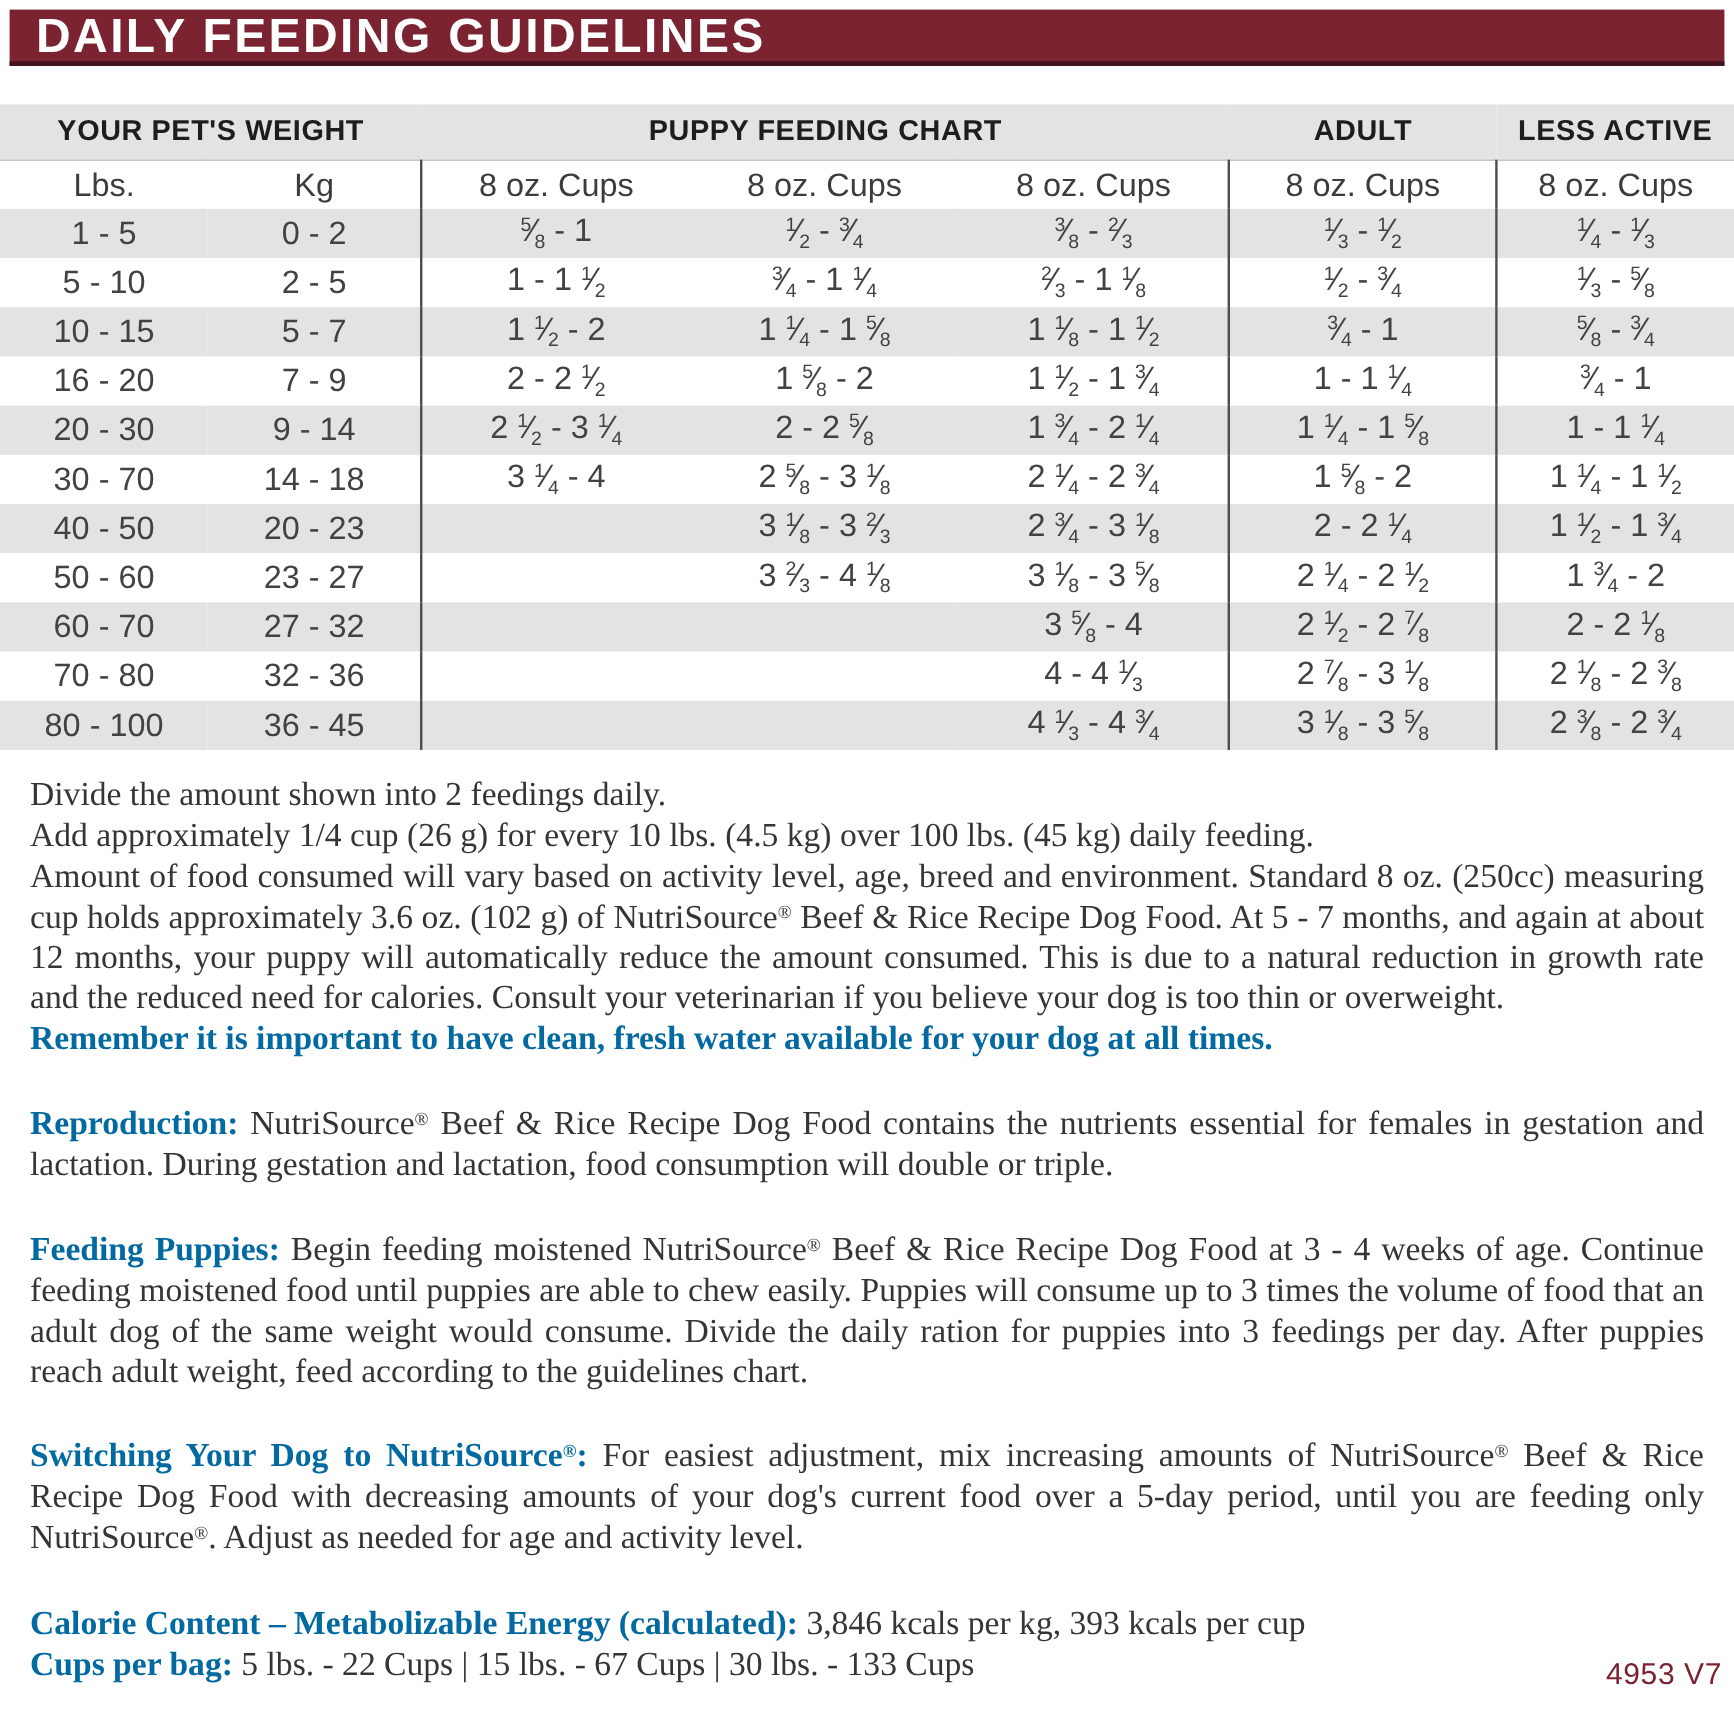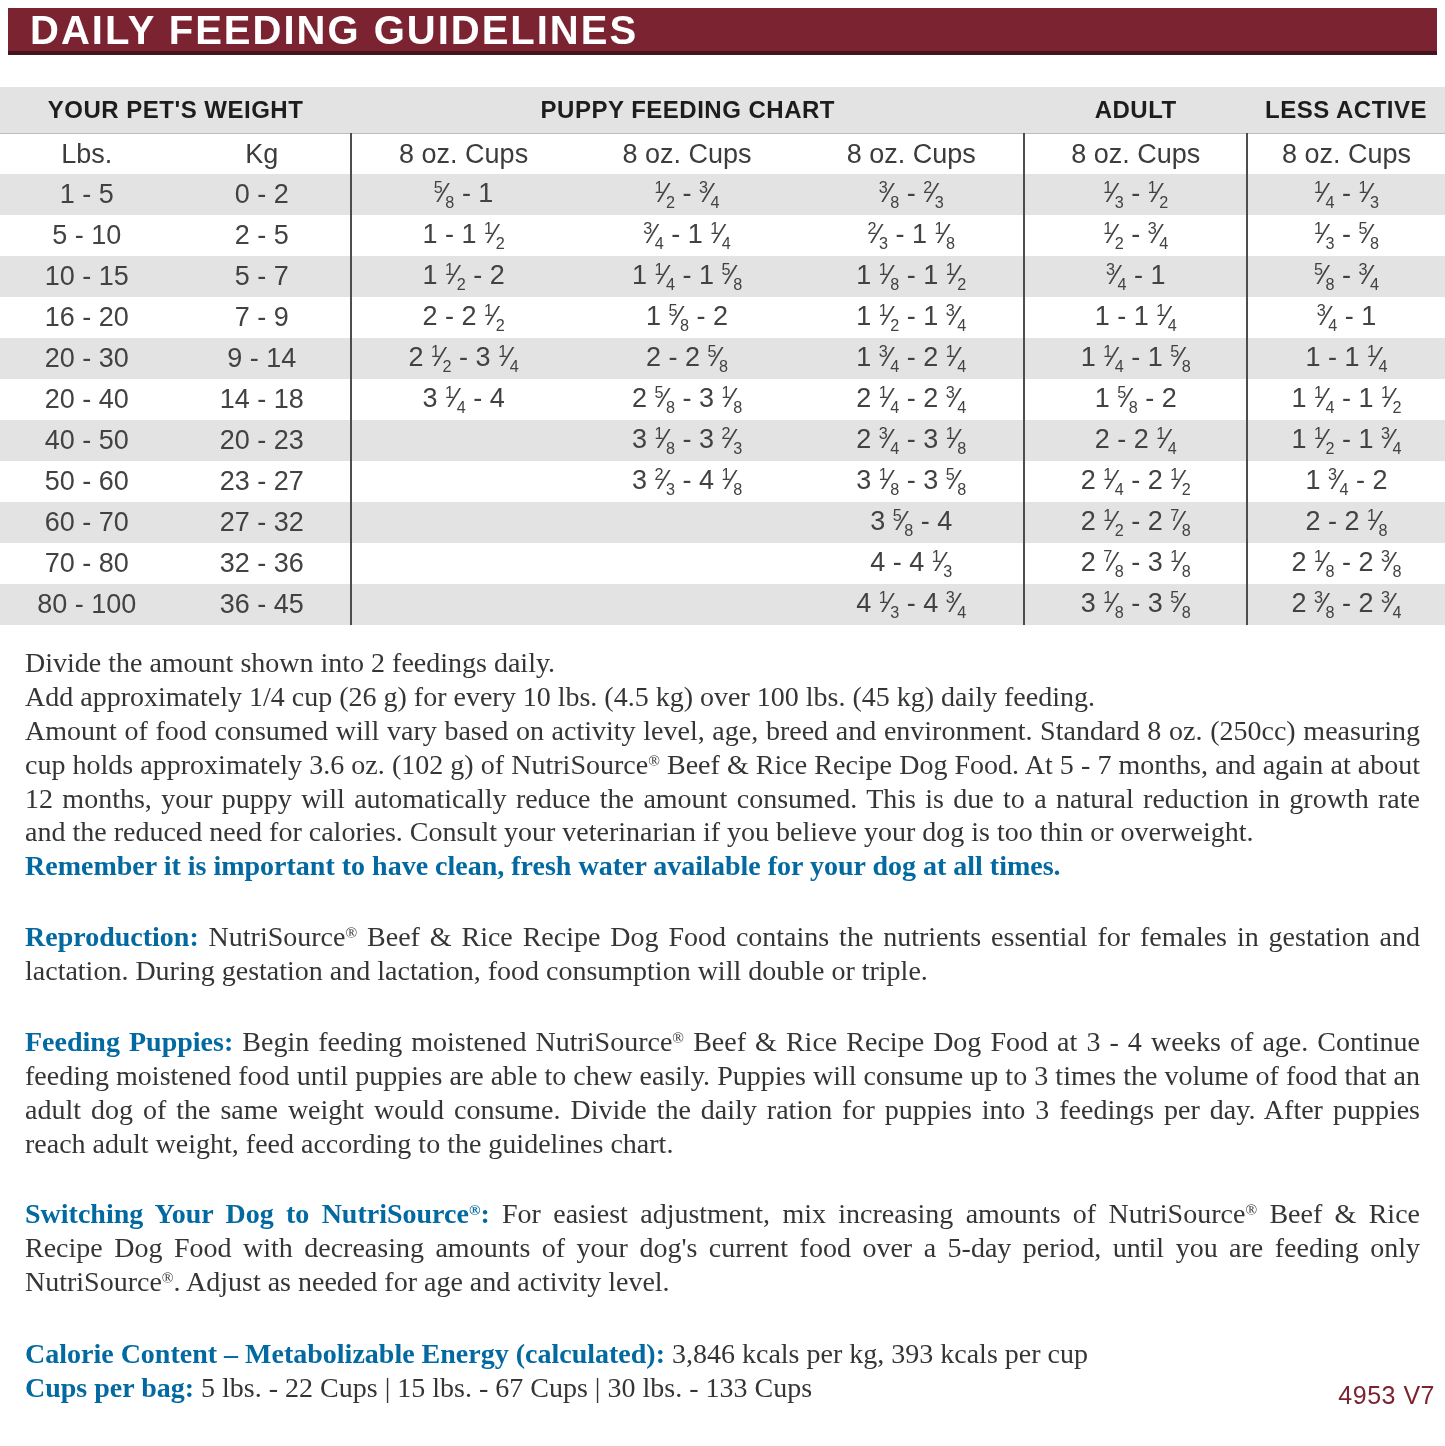--- a/index.html
+++ b/index.html
@@ -141,21 +141,21 @@
         <tr>
           <td>20 - 30</td>
           <td>9 - 14</td>
           <td class="dv">2 <span class="fr"><sup>1</sup><span class="sl">⁄</span><sub>2</sub></span> - 3 <span class="fr"><sup>1</sup><span class="sl">⁄</span><sub>4</sub></span></td>
           <td>2 - 2 <span class="fr"><sup>5</sup><span class="sl">⁄</span><sub>8</sub></span></td>
           <td>1 <span class="fr"><sup>3</sup><span class="sl">⁄</span><sub>4</sub></span> - 2 <span class="fr"><sup>1</sup><span class="sl">⁄</span><sub>4</sub></span></td>
           <td class="dv">1 <span class="fr"><sup>1</sup><span class="sl">⁄</span><sub>4</sub></span> - 1 <span class="fr"><sup>5</sup><span class="sl">⁄</span><sub>8</sub></span></td>
           <td class="dv">1 - 1 <span class="fr"><sup>1</sup><span class="sl">⁄</span><sub>4</sub></span></td>
         </tr>
         <tr>
-          <td>20 - 40</td>
+          <td>30 - 70</td>
           <td>14 - 18</td>
           <td class="dv">3 <span class="fr"><sup>1</sup><span class="sl">⁄</span><sub>4</sub></span> - 4</td>
           <td>2 <span class="fr"><sup>5</sup><span class="sl">⁄</span><sub>8</sub></span> - 3 <span class="fr"><sup>1</sup><span class="sl">⁄</span><sub>8</sub></span></td>
           <td>2 <span class="fr"><sup>1</sup><span class="sl">⁄</span><sub>4</sub></span> - 2 <span class="fr"><sup>3</sup><span class="sl">⁄</span><sub>4</sub></span></td>
           <td class="dv">1 <span class="fr"><sup>5</sup><span class="sl">⁄</span><sub>8</sub></span> - 2</td>
           <td class="dv">1 <span class="fr"><sup>1</sup><span class="sl">⁄</span><sub>4</sub></span> - 1 <span class="fr"><sup>1</sup><span class="sl">⁄</span><sub>2</sub></span></td>
         </tr>
         <tr>
           <td>40 - 50</td>
           <td>20 - 23</td>

